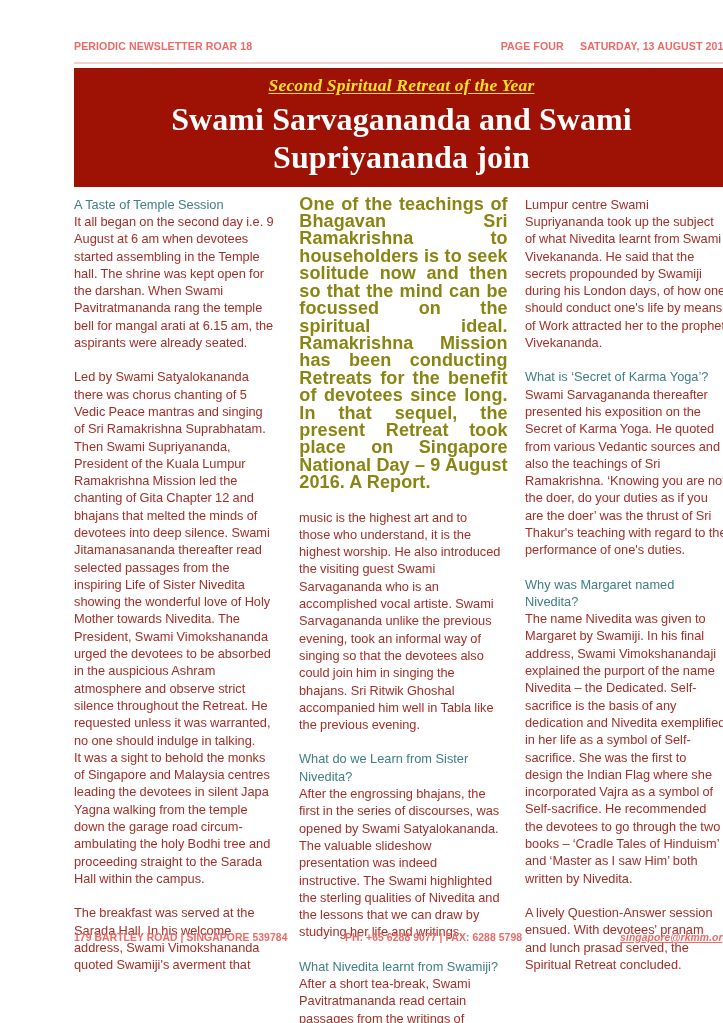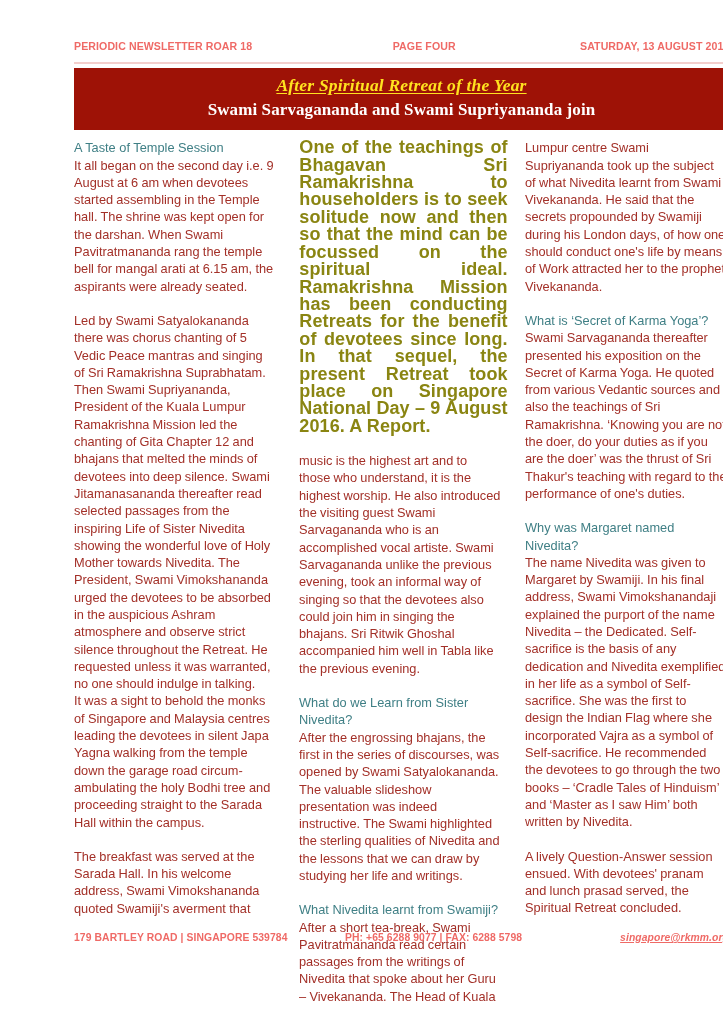--- a/index.html
+++ b/index.html
@@ -31,21 +31,21 @@
     align-items: baseline;
     padding: 36px 34px 0 34px;
     box-sizing: border-box;
   }
   .masthead-left {
     flex: 0 0 auto;
     text-align: left;
   }
   .masthead-center {
     flex: 1 1 auto;
-    text-align: center;
+    text-align: right;
     padding-left: 14px;
   }
   .masthead-right {
     flex: 0 0 auto;
     text-align: left;
   }
   .masthead-text {
     font-family: "Liberation Sans Narrow", "Liberation Sans", sans-serif;
     font-weight: bold;
     font-size: 11.5px;
@@ -81,21 +81,21 @@
     color: #ffe21f;
     text-decoration: underline;
     text-underline-offset: 2px;
     letter-spacing: 0.2px;
     display: block;
     line-height: 1.25;
   }
   .banner-head {
     font-family: "Liberation Serif", serif;
     font-weight: bold;
-    font-size: 17px;
+    font-size: 32px;
     color: #ffffff;
     display: block;
     line-height: 1.2;
     margin-top: 3px;
     letter-spacing: 0.1px;
   }
 
   
   .columns {
     display: flex;
@@ -189,21 +189,21 @@
       <span class="masthead-text">PAGE FOUR</span>
     </div>
     <div class="masthead-right">
       <span class="masthead-text">SATURDAY, 13 AUGUST 2016</span>
     </div>
   </div>
 
   <div class="rule-top"></div>
 
   <div class="banner">
-    <span class="banner-kicker">After Spiritual Retreat of the Year</span>
+    <span class="banner-kicker">Second Spiritual Retreat of the Year</span>
     <span class="banner-head">Swami Sarvagananda and Swami Supriyananda join</span>
   </div>
 
   <div class="columns">
 
     <div class="col">
       <p class="subhead">A Taste of Temple Session</p>
       <p class="para">It all began on the second day i.e. 9 August at 6 am when devotees started assembling in the Temple hall. The shrine was kept open for the darshan. When Swami Pavitratmananda rang the temple bell for mangal arati at 6.15 am, the aspirants were already seated.</p>
       <div class="spacer"></div>
       <p class="para">Led by Swami Satyalokananda there was chorus chanting of 5 Vedic Peace mantras and singing of Sri Ramakrishna Suprabhatam. Then Swami Supriyananda, President of the Kuala Lumpur Ramakrishna Mission led the chanting of Gita Chapter 12 and bhajans that melted the minds of devotees into deep silence. Swami Jitamanasananda thereafter read selected passages from the inspiring Life of Sister Nivedita showing the wonderful love of Holy Mother towards Nivedita. The President, Swami Vimokshananda urged the devotees to be absorbed in the auspicious Ashram atmosphere and observe strict silence throughout the Retreat. He requested unless it was warranted, no one should indulge in talking.</p>

